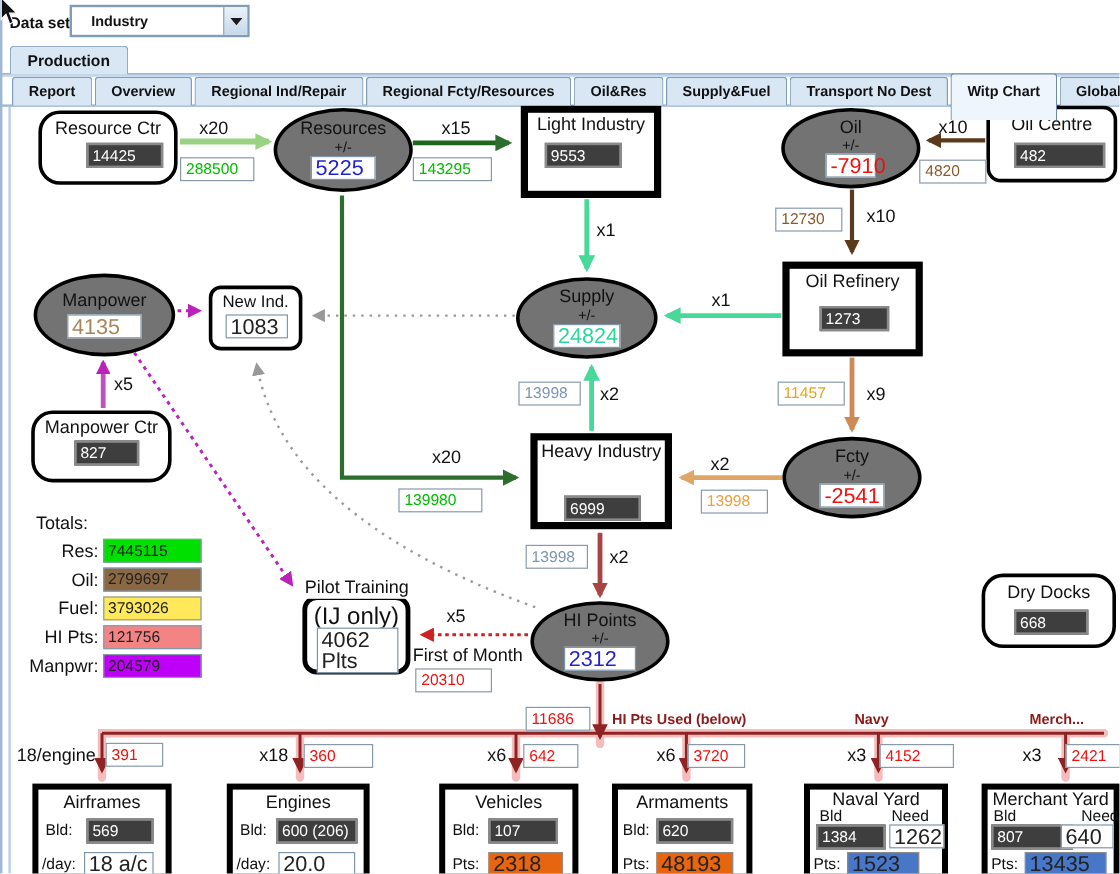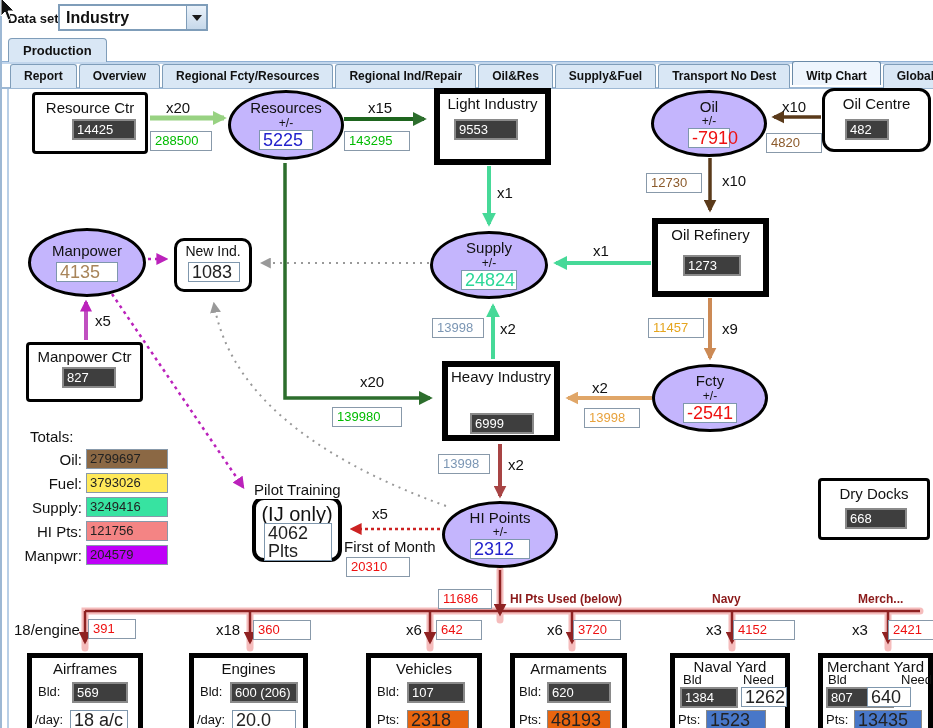--- a/index.html
+++ b/index.html
@@ -4,47 +4,47 @@
 <style>
   * { margin:0; padding:0; box-sizing:border-box; }
   html,body { width:933px; height:728px; overflow:hidden; background:#fff;
     font-family:"Liberation Sans", sans-serif; position:relative; }
   .abs { position:absolute; }
 
   
   .dataset-label { left:8px; top:11px; font-size:13px; font-weight:bold; color:#111; }
   .combo { left:58px; top:4px; width:150px; height:27px; border:2px solid #7f9db9;
     background:#fff; display:flex; align-items:center; }
-  .combo-text { flex:1; padding-left:6px; font-size:16px; font-weight:bold; color:#111; }
+  .combo-text { flex:1; padding-left:16px; font-size:12px; font-weight:bold; color:#111; }
   .combo-btn { width:20px; height:100%; background:linear-gradient(#eaf2fa,#c6d8ea);
     border-left:1px solid #7f9db9; display:flex; align-items:center; justify-content:center; }
   .combo-arrow { width:0; height:0; border-left:5px solid transparent;
     border-right:5px solid transparent; border-top:6px solid #1a1a1a; }
 
   
   .outer-tab { left:8px; top:38px; height:24px; padding:4px 14px 0 14px;
     background:#d9e7f5; border:1px solid #7f9db9; border-bottom:none;
     border-radius:4px 4px 0 0; font-size:13px; font-weight:bold; color:#111; z-index:4; }
   .outer-band { left:0; top:61px; width:933px; height:3px; background:#c2d6ec;
     border-top:1px solid #8fb0d4; }
   .tabstrip { left:10px; top:64px; height:24px; display:flex; gap:2px; z-index:5; }
   .tab { height:24px; padding:4px 13px 0 13px; background:#d9e7f5;
     border:1px solid #7f9db9; border-bottom:none; border-radius:3px 3px 0 0;
     font-size:12px; font-weight:bold; color:#111; white-space:nowrap; }
-  .tab.sel { background:#eef5fd; margin-top:-3px; height:24px; padding-top:7px;
+  .tab.sel { background:#eef5fd; margin-top:-3px; height:39px; padding-top:7px;
     border-color:#6a8aa8; }
   .canvas-topline { left:0; top:87px; width:933px; height:2px; background:#9db8d4; }
   .edge-l1 { left:0; top:0; width:2px; height:728px; background:#9db8d4; }
   .edge-l2 { left:7px; top:89px; width:2px; height:639px; background:#b9cfe6; }
 
   
-  .rnode { border:3px solid #000; border-radius:4px; background:#fff; z-index:3; }
+  .rnode { border:3px solid #000; border-radius:18px; background:#fff; z-index:3; }
   .bnode { border:6px solid #000; background:#fff; z-index:3; }
   .fnode { border:5px solid #000; background:#fff; z-index:3; }
-  .enode { border:3px solid #000; border-radius:50%; background:#c4b5fd; z-index:3;
+  .enode { border:3px solid #000; border-radius:50%; background:#737373; z-index:3;
     display:flex; flex-direction:column; align-items:center; justify-content:center; }
   .ntitle { font-size:15px; color:#111; text-align:center; line-height:1.1; }
   .nsub { font-size:12px; color:#111; text-align:center; line-height:1; }
   .dkf { background:#3e3e3e; color:#fff; border:2px solid #8a8a8a; font-size:13px;
     padding:0 3px; line-height:17px; text-align:left; z-index:4; }
   .wf  { background:#fff; color:#222; border:1px solid #7f97ad; font-size:18px;
     padding:0 3px; line-height:18px; z-index:4; }
   .vbox { position:absolute; background:#fff; border:1px solid #8899aa; font-size:13px;
     padding:0 4px; line-height:18px; min-width:46px; z-index:4; }
   .mult { position:absolute; font-size:15px; color:#111; z-index:4; }
@@ -83,22 +83,22 @@
   <div class="combo-btn">
     <div class="combo-arrow"></div>
   </div>
 </div>
 
 <div class="abs outer-tab">Production</div>
 <div class="abs outer-band"></div>
 <div class="abs tabstrip">
   <div class="tab">Report</div>
   <div class="tab">Overview</div>
+  <div class="tab">Regional Ind/Repair</div>
   <div class="tab">Regional Fcty/Resources</div>
-  <div class="tab">Regional Ind/Repair</div>
   <div class="tab">Oil&amp;Res</div>
   <div class="tab">Supply&amp;Fuel</div>
   <div class="tab">Transport No Dest</div>
   <div class="tab sel">Witp Chart</div>
   <div class="tab">Global</div>
 </div>
 <div class="abs canvas-topline"></div>
 <div class="abs edge-l1"></div>
 <div class="abs edge-l2"></div>
 
@@ -185,21 +185,21 @@
 </div>
 
 <div class="abs enode" style="left:651px;top:90px;width:116px;height:67px">
   <div class="ntitle">Oil</div>
   <div class="nsub">+/-</div>
   <div class="wf t-red" style="width:42px;margin-top:1px">-7910</div>
 </div>
 
 <div class="abs rnode" style="left:822px;top:88px;width:109px;height:64px;border-radius:12px">
   <div class="ntitle" style="margin-top:5px">Oil Centre</div>
-  <div class="dkf abs" style="left:20px;top:28px;width:44px">482</div>
+  <div class="dkf abs" style="left:20px;top:28px;width:76px">482</div>
 </div>
 
 <div class="abs enode" style="left:28px;top:228px;width:118px;height:69px">
   <div class="ntitle">Manpower</div>
   <div class="wf t-tan" style="width:62px;margin-top:3px">4135</div>
 </div>
 
 <div class="abs rnode" style="left:174px;top:238px;width:78px;height:54px;border-radius:10px">
   <div class="ntitle" style="font-size:14px;margin-top:3px">New Ind.</div>
   <div class="wf abs" style="left:11px;top:21px;width:52px">1083</div>
@@ -300,30 +300,30 @@
 <div class="mult" style="left:547px;top:621px">x6</div>
 <div class="vbox t-red" style="left:573px;top:620px;width:48px">3720</div>
 <div class="mult" style="left:706px;top:621px">x3</div>
 <div class="vbox t-red" style="left:733px;top:620px;width:62px">4152</div>
 <div class="mult" style="left:852px;top:621px">x3</div>
 <div class="vbox t-red" style="left:888px;top:620px;width:46px">2421</div>
 
 <div class="abs totals">
   <div class="totals-title">Totals:</div>
   <div class="trow">
+    <div class="tlabel">Res:</div>
+    <div class="tval" style="background-color: rgb(0, 224, 0);">7445115</div>
+  </div>
+  <div class="trow">
     <div class="tlabel">Oil:</div>
     <div class="tval" style="background-color: rgb(139, 104, 68);">2799697</div>
   </div>
   <div class="trow">
     <div class="tlabel">Fuel:</div>
     <div class="tval" style="background-color: rgb(255, 233, 90);">3793026</div>
-  </div>
-  <div class="trow">
-    <div class="tlabel">Supply:</div>
-    <div class="tval" style="background-color: rgb(55, 227, 161);">3249416</div>
   </div>
   <div class="trow">
     <div class="tlabel">HI Pts:</div>
     <div class="tval" style="background-color: rgb(244, 132, 132);">121756</div>
   </div>
   <div class="trow">
     <div class="tlabel">Manpwr:</div>
     <div class="tval" style="background-color: rgb(191, 0, 248);">204579</div>
   </div>
 </div>
@@ -368,16 +368,16 @@
   <div class="wf abs" style="left:66px;top:29px;width:46px">1262</div>
   <div class="flab" style="left:3px;top:54px">Pts:</div>
   <div class="wf abs" style="left: 31px; top: 52px; width: 60px; border-color: rgb(138, 138, 138); background-color: rgb(72, 119, 200);">1523</div>
 </div>
 
 <div class="abs fnode" style="left:818px;top:653px;width:115px;height:80px">
   <div class="ftitle" style="margin-top:0">Merchant Yard</div>
   <div class="cols" style="left:5px;top:14px">Bld</div>
   <div class="cols" style="left:78px;top:14px">Need</div>
   <div class="dkf abs" style="left:3px;top:29px;width:68px">807</div>
-  <div class="wf abs" style="left:44px;top:29px;width:44px">640</div>
+  <div class="wf abs" style="left:61px;top:29px;width:44px">640</div>
   <div class="flab" style="left:3px;top:54px">Pts:</div>
   <div class="wf abs" style="left: 31px; top: 52px; width: 68px; border-color: rgb(138, 138, 138); background-color: rgb(72, 119, 200);">13435</div>
 </div>
 
 </body></html>

